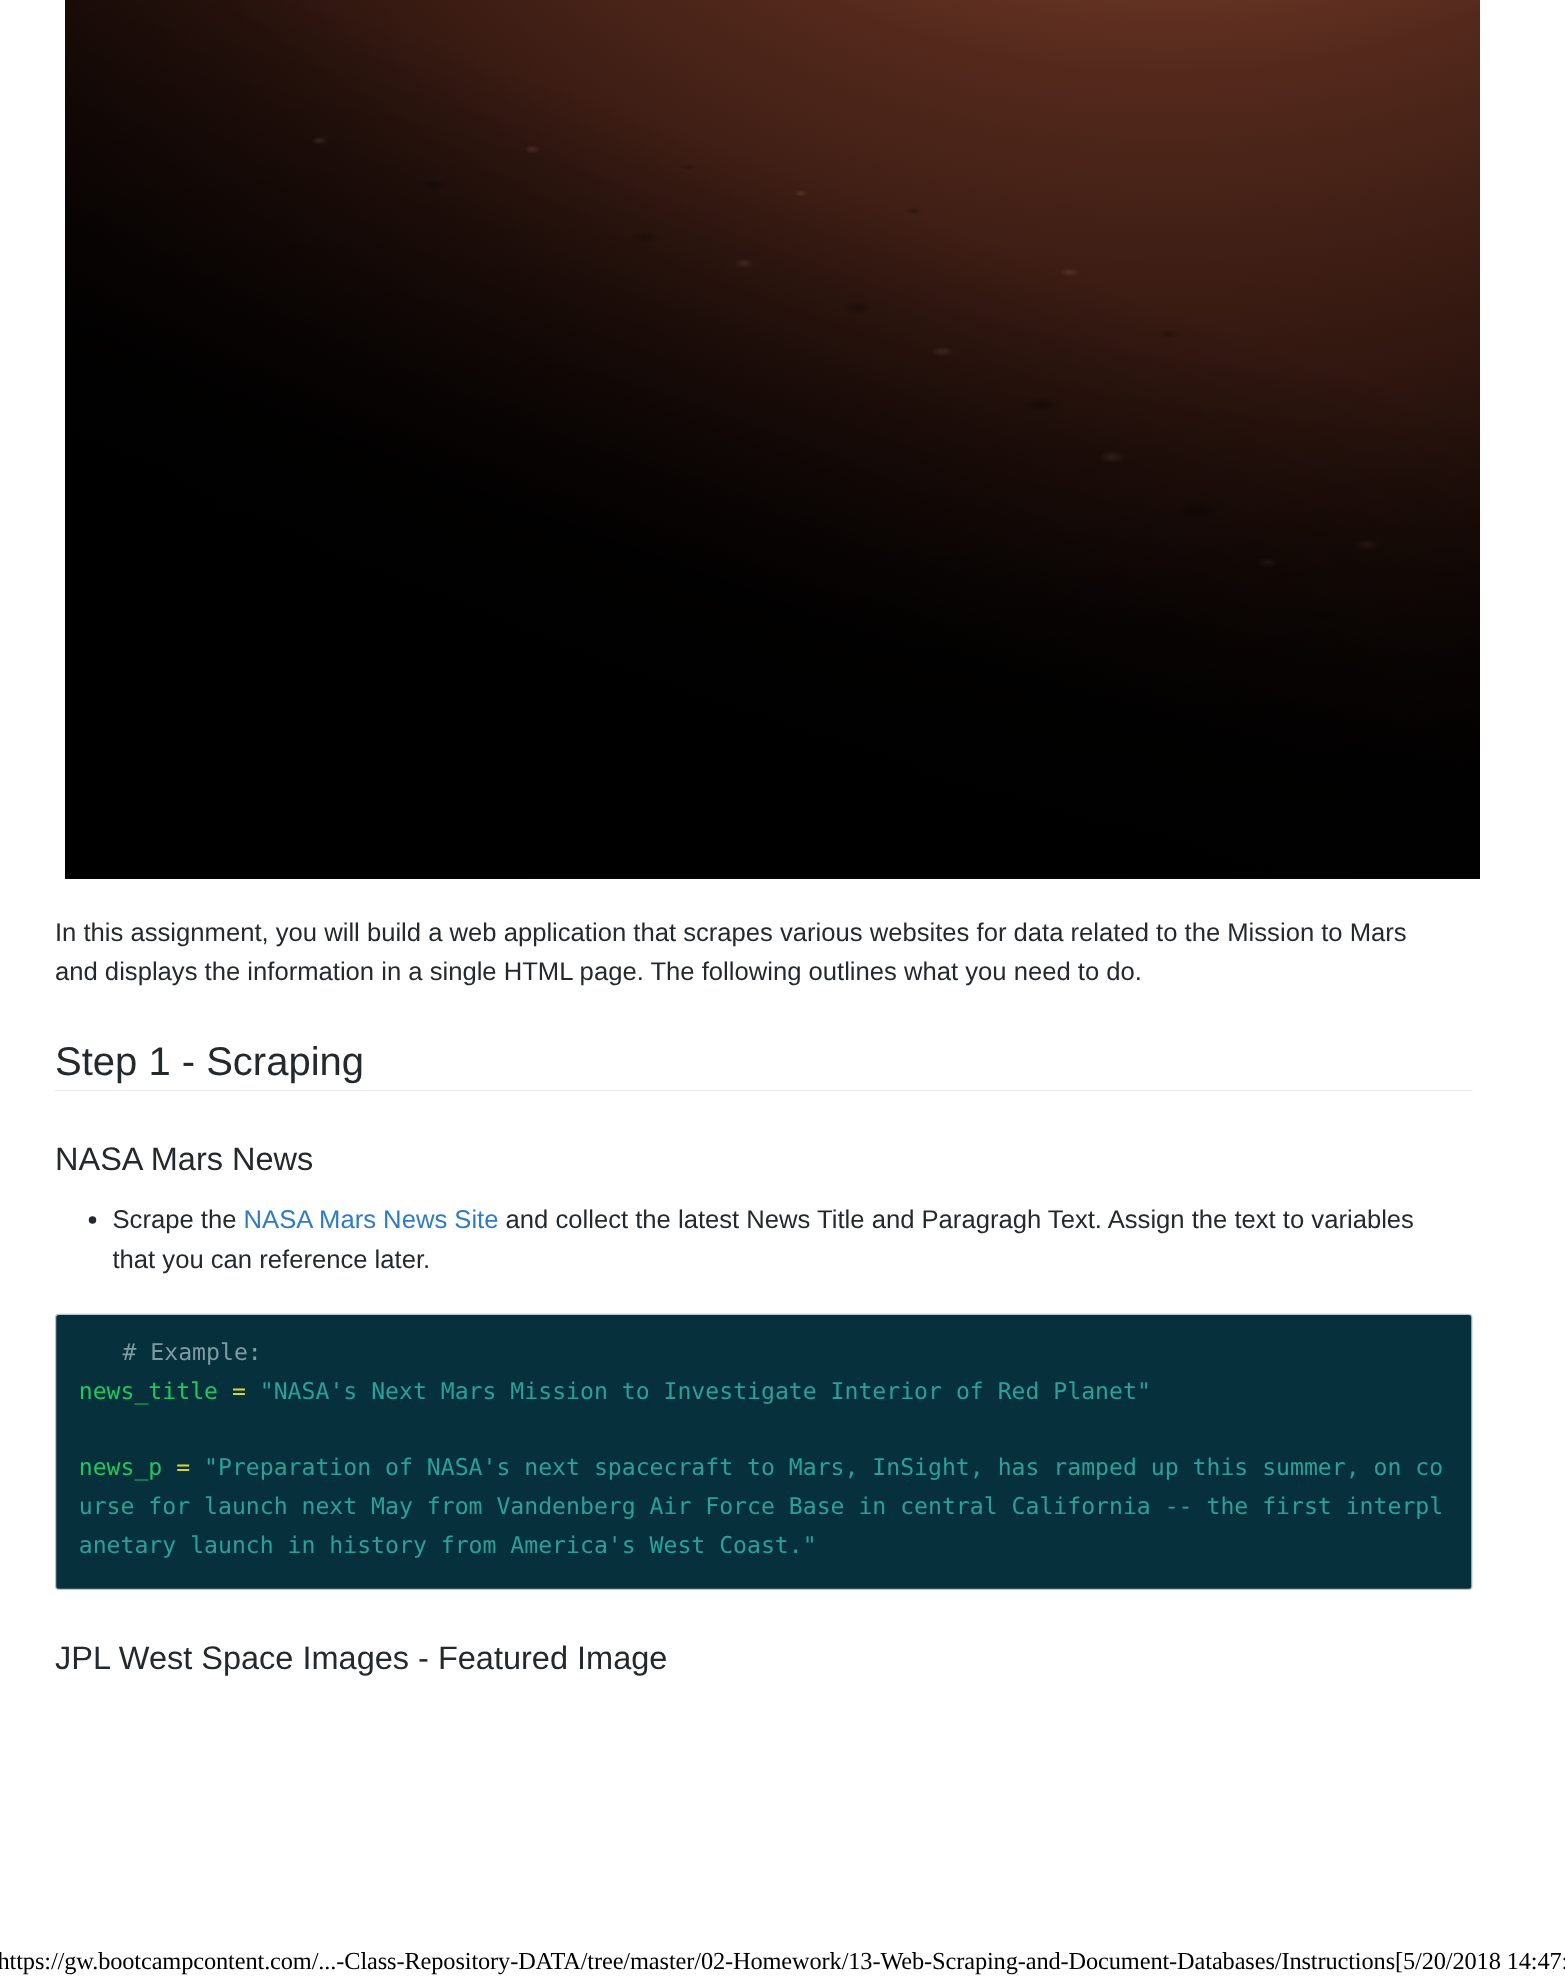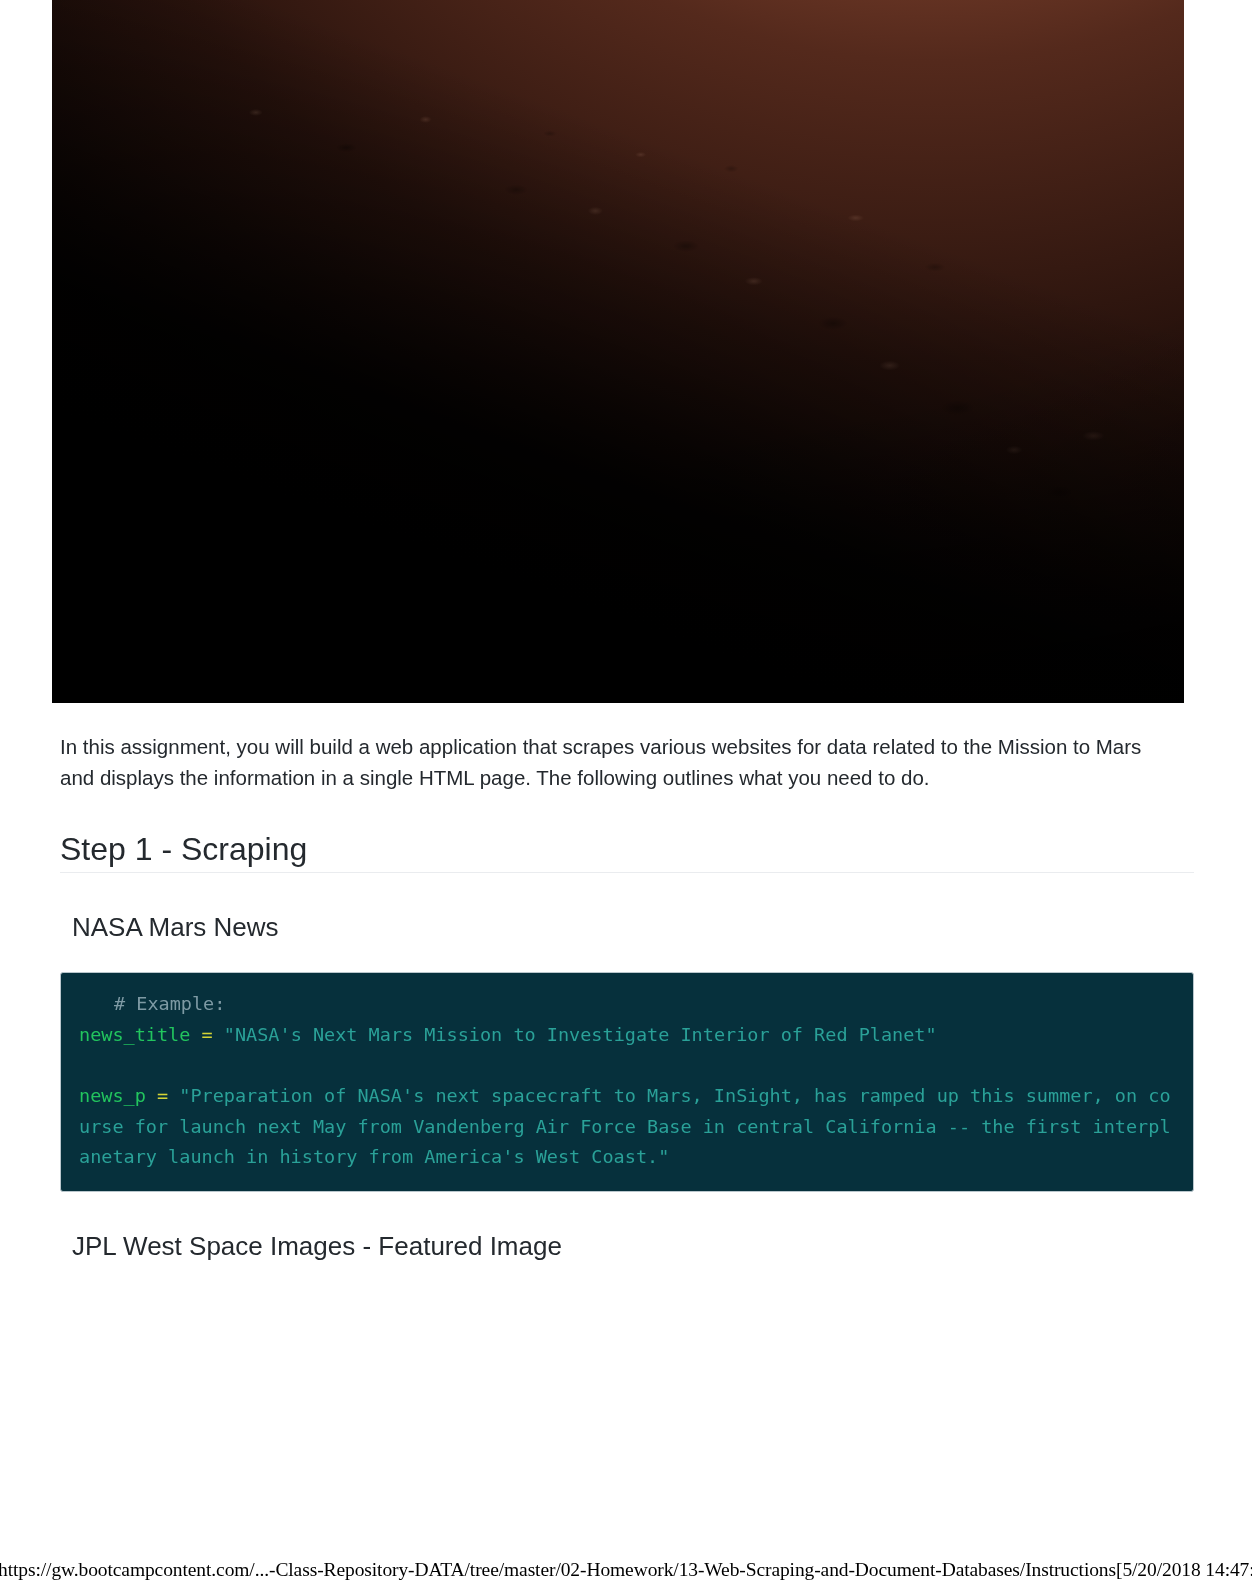--- a/index.html
+++ b/index.html
@@ -106,21 +106,21 @@
       radial-gradient(ellipse 12px 5px at 71% 31%, rgba(255,200,170,0.22), rgba(0,0,0,0) 70%),
       radial-gradient(ellipse 14px 6px at 78% 38%, rgba(0,0,0,0.42), rgba(0,0,0,0) 70%),
       radial-gradient(ellipse 9px 4px  at 44% 19%, rgba(0,0,0,0.38), rgba(0,0,0,0) 70%),
       radial-gradient(ellipse 8px 4px  at 52% 22%, rgba(255,200,170,0.22), rgba(0,0,0,0) 70%),
       radial-gradient(ellipse 16px 7px at 92% 62%, rgba(255,190,160,0.22), rgba(0,0,0,0) 70%);
   }
 
   
   .content {
     position: absolute;
-    left: 60px;
+    left: 44px;
     top: 703px;
     width: 1134px;
   }
 
   p.body-text {
     margin: 28px 0 0 0;
     font-size: 20.5px;
     line-height: 1.52;
     color: #24292e;
     max-width: 1095px;
@@ -130,21 +130,21 @@
     margin: 36px 0 0 0;
     font-size: 32px;
     font-weight: 400;
     line-height: 1.25;
     color: #24292e;
     padding-bottom: 3px;
     border-bottom: 1px solid #eaecef;
   }
 
   h2.sub-title {
-    margin: 38px 0 0 12px;
+    margin: 38px 0 0 0;
     font-size: 26px;
     font-weight: 400;
     line-height: 1.25;
     color: #24292e;
   }
 
   ul.bullets {
     margin: 16px 0 0 0;
     padding-left: 46px;
   }
@@ -225,20 +225,23 @@
 <div class="content">
 
   <p class="body-text">In this assignment, you will build a web application that scrapes various websites for data related to the Mission to Mars and displays the information in a single HTML page. The following outlines what you need to do.</p>
 
   <h1 class="section-title">Step 1 - Scraping</h1>
 
 
 
   <h2 class="sub-title">NASA Mars News</h2>
 
+  <ul class="bullets">
+    <li><span>Scrape the</span> <a class="link" href="#">NASA Mars News Site</a> <span>and collect the latest News Title and Paragragh Text. Assign the text to variables that you can reference later.</span></li>
+  </ul>
 
   <pre class="code-block"><span class="tok-comment"># Example:</span>
 <span class="tok-var">news_title</span> <span class="tok-op">=</span> <span class="tok-str">"NASA's Next Mars Mission to Investigate Interior of Red Planet"</span>
 
 <span class="tok-var">news_p</span> <span class="tok-op">=</span> <span class="tok-str">"Preparation of NASA's next spacecraft to Mars, InSight, has ramped up this summer, on course for launch next May from Vandenberg Air Force Base in central California -- the first interplanetary launch in history from America's West Coast."</span></pre>
 
   <h2 class="sub-title">JPL West Space Images - Featured Image</h2>
 </div>
 
 <div class="status-bar">

